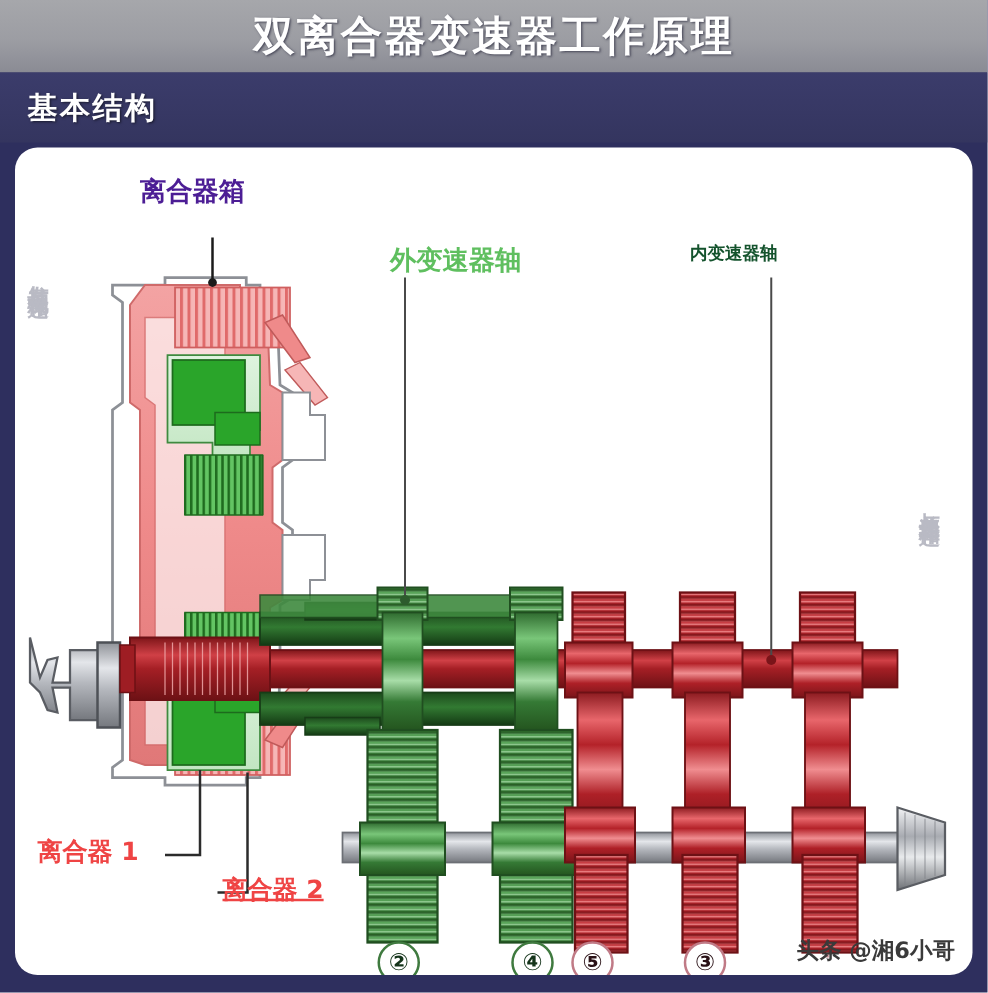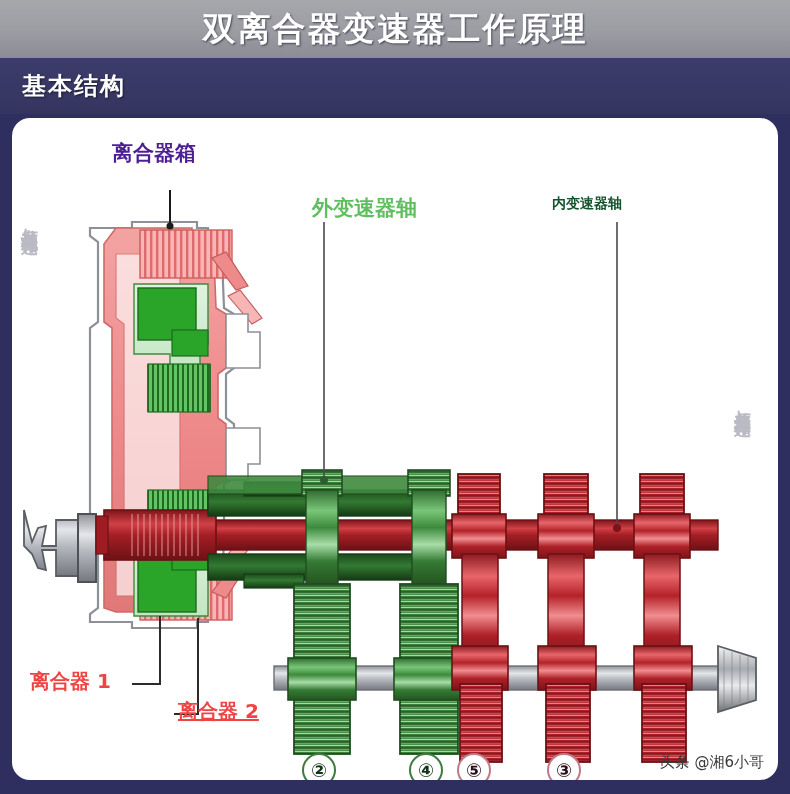--- a/index.html
+++ b/index.html
@@ -43,21 +43,21 @@
   .lbl-green{color:#5fbf5f;font-size:21px;margin-left:12px;}
   .lbl-red{color:#14532d;font-size:14px;}
   .lbl-vert{
     color:#b9bac4;font-size:17px;font-weight:bold;
     writing-mode:vertical-rl;text-orientation:upright;letter-spacing:2px;
   }
   .lbl-small{color:#ef4444;font-size:20px;font-weight:bold;}
 
   .watermark{
     position:absolute;right:14px;bottom:8px;
-    color:#3a3a3a;font-size:15px;font-weight:normal;white-space:nowrap;
+    color:#3a3a3a;font-size:18px;font-weight:bold;white-space:nowrap;
   }
 
   .num{
     position:absolute;width:30px;height:30px;border-radius:50%;
     display:flex;align-items:center;justify-content:center;
     font-size:19px;font-weight:bold;background:#fff;
   }
   .num.g{border:2px solid #3f7a3f;color:#14341a;}
   .num.r{border:2px solid #c07a86;color:#2a1116;}
 

